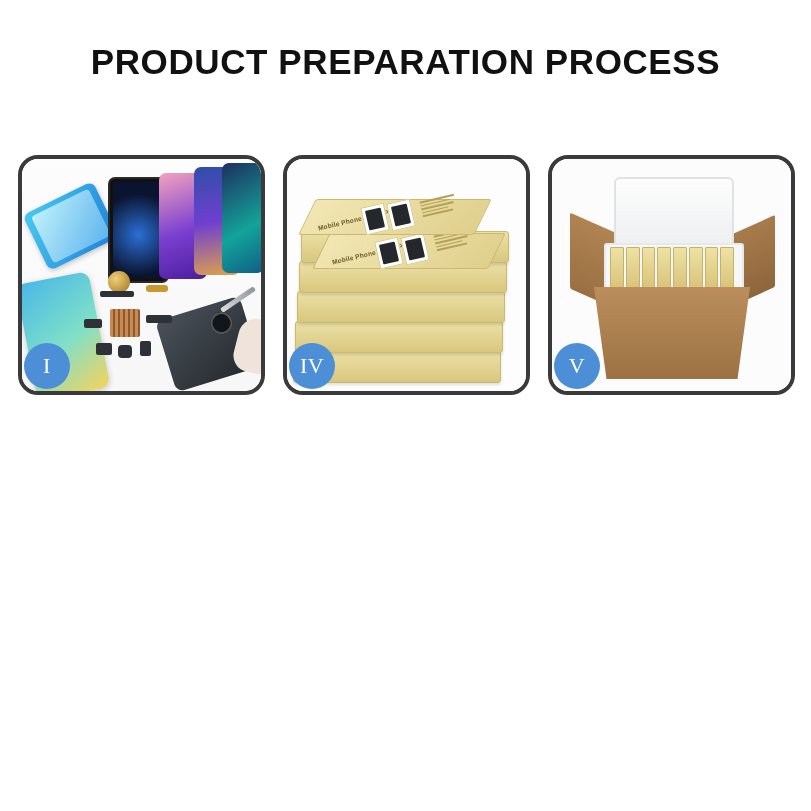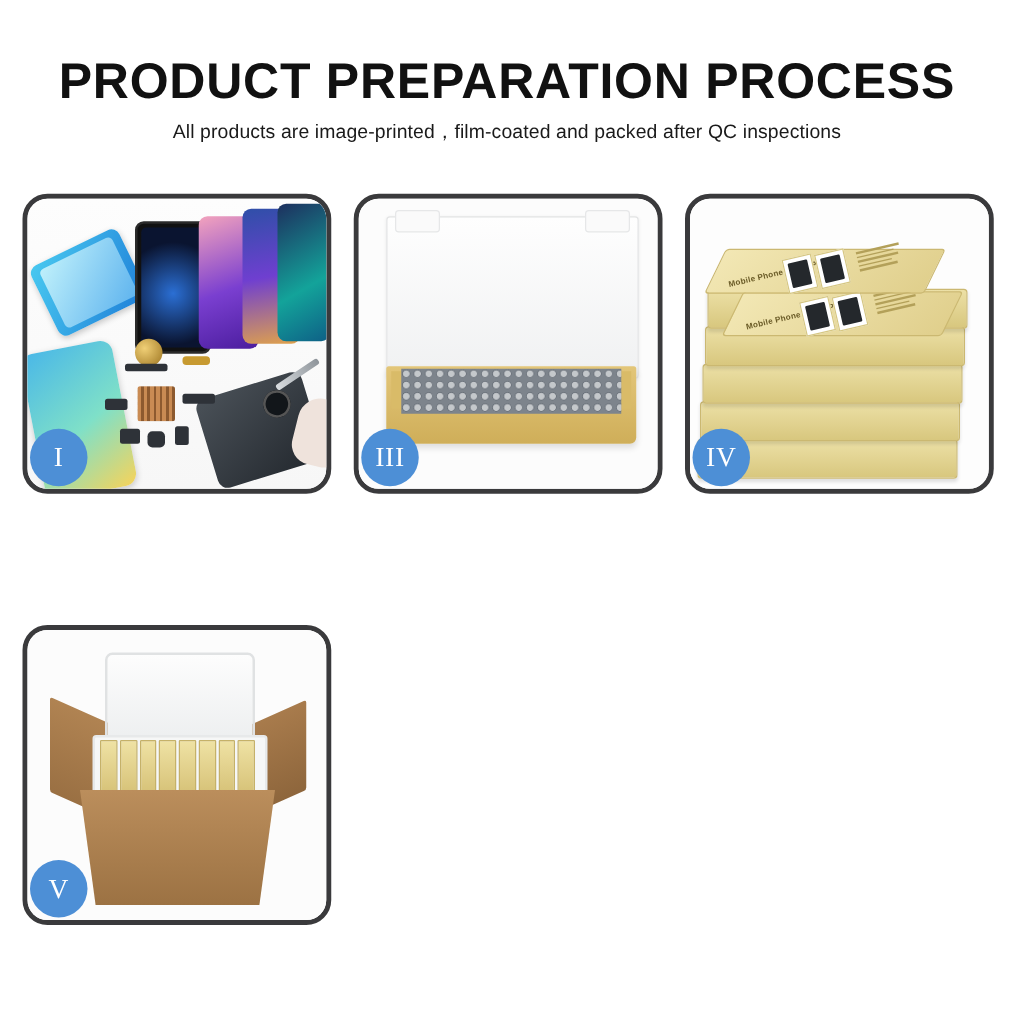--- a/index.html
+++ b/index.html
@@ -3,21 +3,21 @@
 <meta charset="utf-8">
 <style>
   html,body{margin:0;padding:0;}
   body{
     width:811px;height:811px;background:#ffffff;
     font-family:"Liberation Sans",sans-serif;
     overflow:hidden;position:relative;
   }
   .header{padding-top:44px;text-align:center;}
   .title{
-    font-size:40px;font-weight:bold;color:#111;
+    font-size:35px;font-weight:bold;color:#111;
     letter-spacing:.6px;line-height:1.05;white-space:nowrap;
   }
   .subtitle{
     margin-top:9px;font-size:15.5px;color:#1a1a1a;
     letter-spacing:.1px;white-space:nowrap;
   }
   .grid{
     position:absolute;left:18px;top:155px;width:777px;
     display:grid;grid-template-columns:repeat(3,247px);
     grid-template-rows:240px 240px;
@@ -166,21 +166,20 @@
     background:linear-gradient(#c49familiar,#9e7345);
     background:linear-gradient(#c49a6c,#9e7345);
     clip-path:polygon(0 26%,100% 0,100% 72%,0 100%);}
   .tape{position:absolute;background:rgba(130,92,52,.55);}
 </style>
 </head>
 <body>
 
 <div class="header">
   <div class="title">PRODUCT PREPARATION PROCESS</div>
-  <div class="subtitle">All products are image-printed，film-coated and packed after QC inspections</div>
 </div>
 
 <div class="grid">
 
   <div class="panel">
     <div class="panel-inner p1">
       <div class="scr scr-a"></div>
       <div class="scr scr-b"></div>
       <div class="scr scr-c"></div>
       <div class="scr scr-d"></div>
@@ -196,28 +195,20 @@
       <div class="chip" style="left:118px;top:182px;width:11px;height:15px;"></div>
       <div class="chip" style="left:62px;top:160px;width:18px;height:9px;"></div>
       <div class="chip" style="left:124px;top:156px;width:26px;height:8px;"></div>
       <div class="tweez"></div>
       <div class="hand"></div>
       <div class="badge">I</div>
     </div>
   </div>
 
 
-  <div class="panel">
-    <div class="panel-inner p3">
-      <div class="lid3"></div>
-      <div class="tray3"></div>
-      <div class="foam3"></div>
-      <div class="badge">III</div>
-    </div>
-  </div>
 
   <div class="panel">
     <div class="panel-inner p4">
       <div class="stack">
         <div class="gbox" style="left:0;top:174px;width:206px;"></div>
         <div class="gbox" style="left:2px;top:144px;width:206px;"></div>
         <div class="gbox" style="left:4px;top:114px;width:206px;"></div>
         <div class="gbox" style="left:6px;top:84px;width:206px;"></div>
         <div class="gbox" style="left:8px;top:54px;width:206px;"></div>
 

